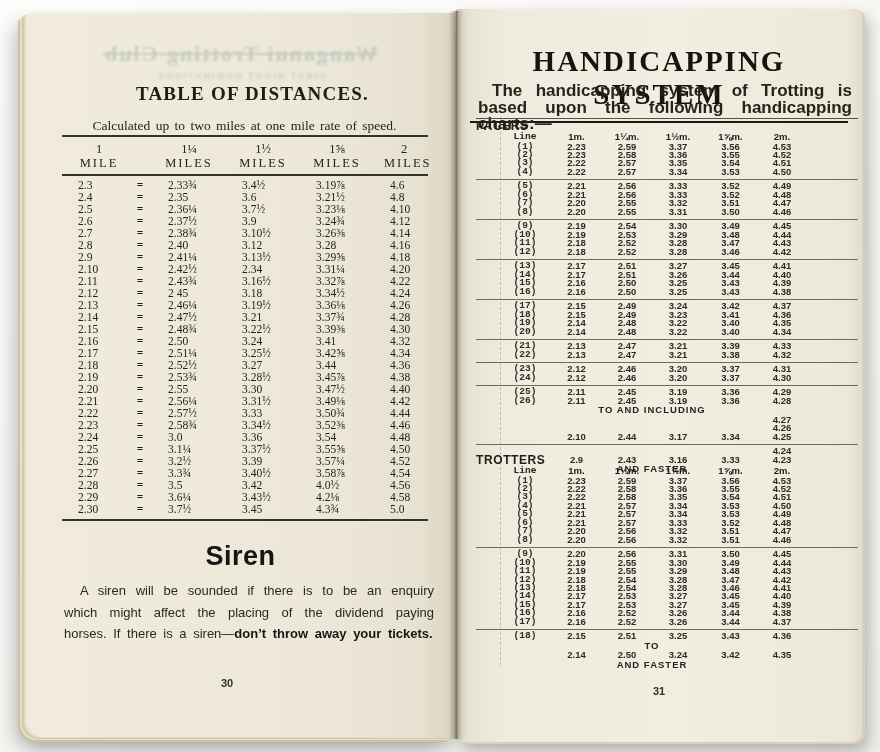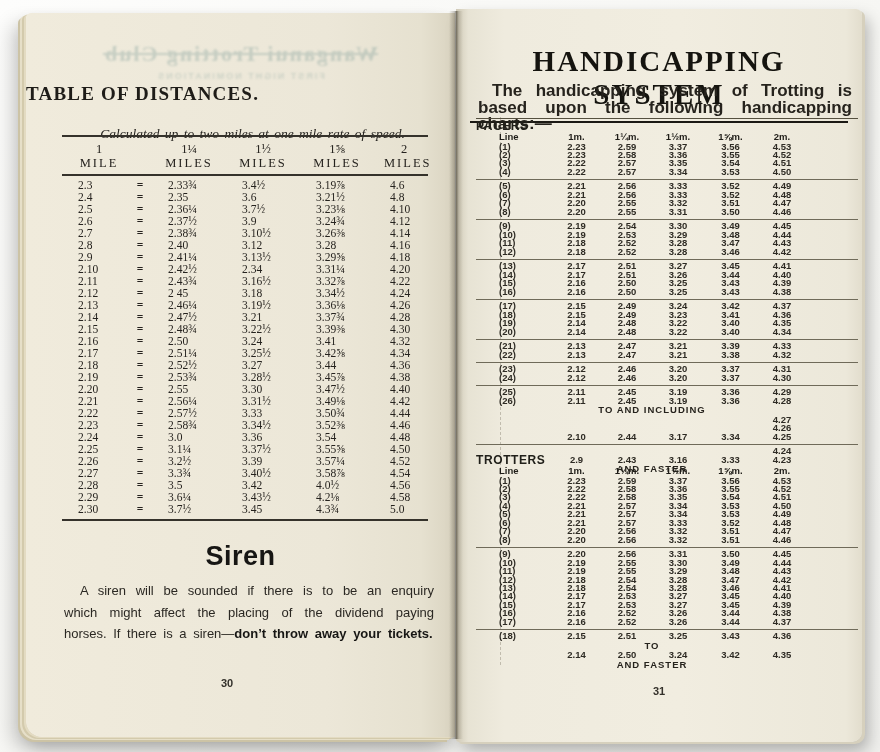--- a/index.html
+++ b/index.html
@@ -48,27 +48,27 @@
   
   .ghost{
     position:absolute;top:28px;left:0;width:100%;
     text-align:center;transform:scaleX(-1);filter:blur(1.2px);
     color:#8fa8a2;opacity:.42;pointer-events:none;
   }
   .ghost .g1{font-family:"Liberation Serif",serif;font-weight:bold;font-size:22px;letter-spacing:2px;display:block;text-decoration:line-through;}
   .ghost .g2{font-size:9px;font-weight:bold;letter-spacing:2px;display:block;margin-top:4px;opacity:.8;}
 
   .lp-title{
-    position:absolute;top:70px;left:0;width:100%;margin:0;
+    position:absolute;top:70px;left:12px;width:100%;margin:0;text-align:center;
     font-family:"Liberation Serif",serif;font-weight:bold;font-size:19px;
     letter-spacing:1.2px;color:#1e1c18;
   }
   .lp-sub{
-    position:absolute;top:101px;left:0;width:100%;margin:12px;text-align:center;
-    font-family:"Liberation Serif",serif;font-size:13.5px;color:#262420;word-spacing:2px;font-style:italic;
+    position:absolute;top:101px;left:0;width:100%;margin:4px;text-align:center;
+    font-family:"Liberation Serif",serif;font-size:13.5px;color:#262420;word-spacing:2px;
   }
 
   .dist{position:absolute;left:36px;top:122px;width:366px;color:#25221e;}
   .rule{height:2px;background:#35322b;}
   .rule.thin{height:1.5px;}
   .dist-head{display:grid;grid-template-columns:100px 74px 74px 74px 44px;padding:5px 0 4px 0;}
   .dh{text-align:center;font-family:"Liberation Serif",serif;font-size:12.5px;line-height:14px;}
   .dh:nth-child(1){padding-right:26px;}
   .dh:nth-child(2),.dh:nth-child(3),.dh:nth-child(4){padding-right:20px;}
   .dh:nth-child(5){padding-right:4px;}
@@ -107,21 +107,21 @@
     color:#26231d;word-spacing:4px;font-weight:bold;
   }
   .rp-rule-top{position:absolute;top:109px;left:20px;width:382px;height:1.4px;background:#55503f;}
 
   .rtbl-wrap{position:absolute;left:20px;width:382px;}
   #pacers{top:112px;}
   #trotters{top:446px;}
   .tbl-heading{text-align:left;width:352px;font-size:12px;font-weight:bold;letter-spacing:.6px;color:#21201a;line-height:11px;}
   .rtrow{display:grid;grid-template-columns:75px 51px 50px 52px 53px 50px;width:331px;
     height:8.45px;line-height:8.6px;font-size:9.5px;font-weight:bold;color:#2e2b24;}
-  .rtrow .c0{text-align:left;padding-left:23px;}
+  .rtrow .c0{text-align:center;padding-left:23px;font-family:Liberation Mono, monospace;}
   .rtrow .c1,.rtrow .c2,.rtrow .c3,.rtrow .c4,.rtrow .c5{text-align:center;}
   .rtrow.rhead{height:10.5px;line-height:10.5px;font-size:9.5px;color:#1f1d18;}
   .hrule{height:1px;background:#6f6a59;margin:2.6px 0;}
   .tlabel{width:352px;text-align:center;font-size:9.5px;font-weight:bold;letter-spacing:1px;color:#26231d;line-height:10.5px;}
 </style>
 </head>
 <body>
 
 <div class="scene">
 

